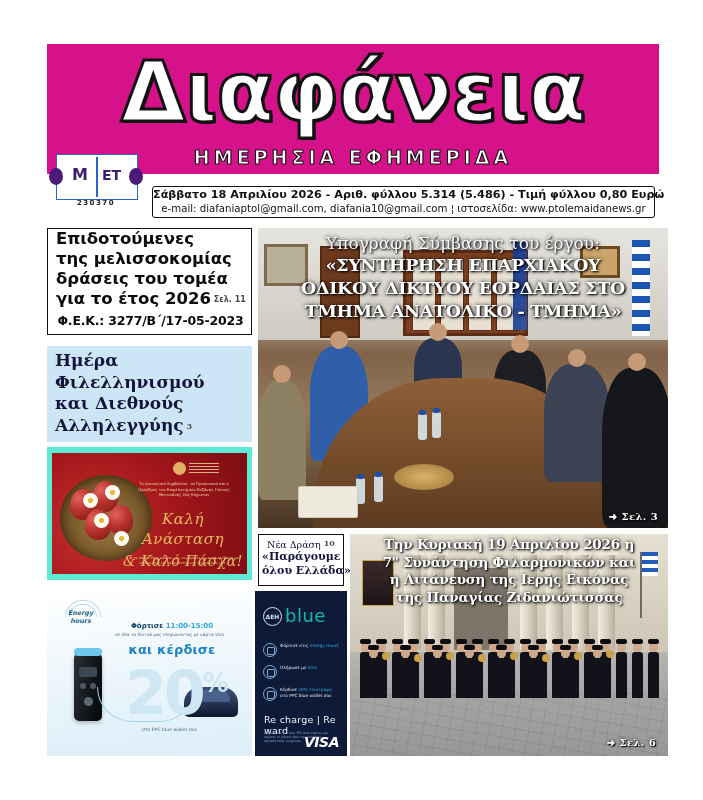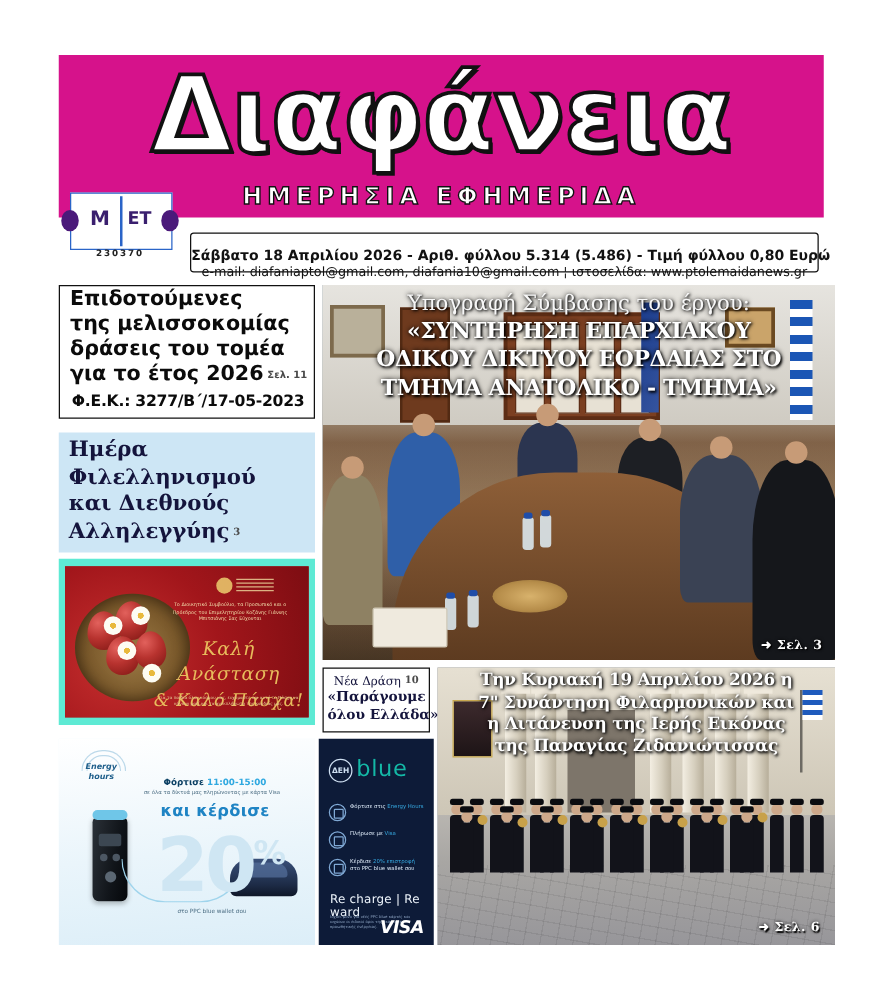--- a/index.html
+++ b/index.html
@@ -43,21 +43,21 @@
   .met-dot.r{right:1px;}
   .met-m,.met-et{position:absolute;top:11px;color:#3a1f6e;font-weight:bold;font-size:16px;}
   .met-m{left:24px;}
   .met-et{left:54px;font-size:14px;top:13px;}
   .met-code{position:absolute;left:0;top:45px;width:96px;text-align:center;font-size:7px;font-weight:bold;letter-spacing:1.5px;color:#222;}
 
   
   .datebar{
     position:absolute;left:152px;top:186px;width:503px;height:32px;
     border:1.4px solid #111;border-radius:3px;background:#fff;
-    box-sizing:border-box;padding-top:10px;
+    box-sizing:border-box;padding-top:0;
   }
   .datebar .d1{text-align:center;font-size:11.2px;font-weight:bold;color:#111;line-height:15px;white-space:nowrap;}
   .datebar .d2{text-align:center;font-size:10.2px;color:#111;line-height:14px;white-space:nowrap;}
 
   
   .box-bees{
     position:absolute;left:47px;top:228px;width:205px;height:107px;
     border:1.6px solid #111;background:#fff;box-sizing:border-box;
     padding:0 6px 0 8px;
   }

